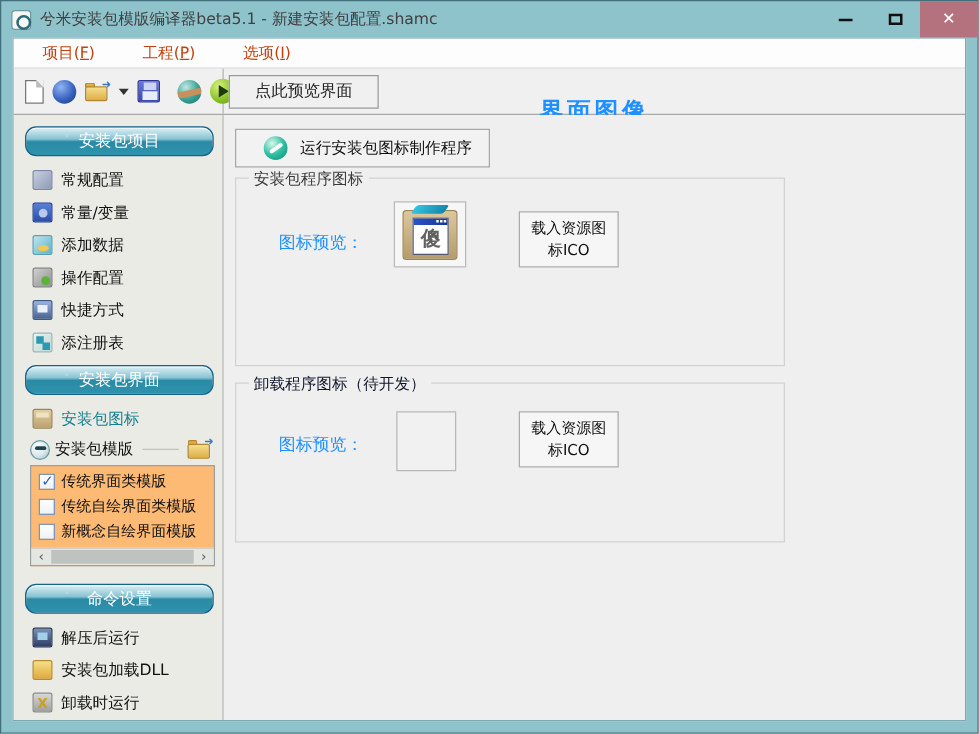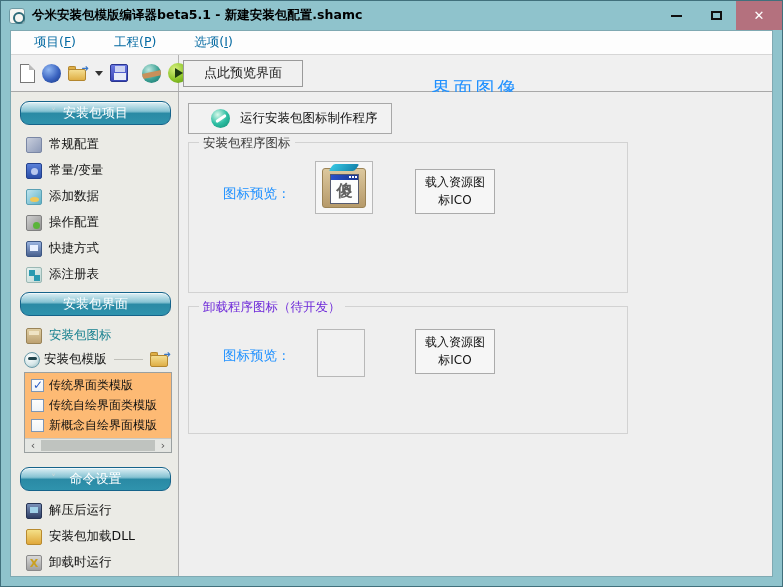--- a/index.html
+++ b/index.html
@@ -2,58 +2,58 @@
 <html><head>
 <meta charset="utf-8">
 <style>
   html,body{margin:0;padding:0;background:#d8d8d8;font-family:"DejaVu Sans","Liberation Sans",sans-serif;}
   *{box-sizing:border-box;}
   .window{width:783px;height:587px;background:#8fc3cc;border:1px solid #41707c;display:flex;flex-direction:column;}
   
   .titlebar{height:29px;display:flex;align-items:center;padding-left:8px;position:relative;flex:0 0 auto;}
   .app-icon{width:16px;height:16px;background:#f6f6f2;border-radius:3px;border:1px solid #6d9aa4;position:relative;flex:0 0 auto;}
   .app-icon::after{content:"";position:absolute;left:3px;top:3px;width:8px;height:8px;border:2px solid #2c6a78;border-radius:50%;}
-  .title-text{font-size:12.5px;font-weight:bold;color:#000000;margin-left:7px;white-space:nowrap;}
+  .title-text{font-size:12.5px;font-weight:normal;color:#404040;margin-left:7px;white-space:nowrap;}
   .win-controls{position:absolute;right:0;top:0;height:29px;display:flex;align-items:stretch;}
   .wbtn{width:40px;display:flex;align-items:center;justify-content:center;cursor:default;}
   .glyph-min{width:11px;height:2px;background:#101010;}
   .glyph-max{width:11px;height:9px;border:2px solid #101010;background:transparent;}
   .wbtn-close{width:46px;background:#b4717e;color:#fff;font-size:13px;font-weight:bold;display:flex;align-items:center;justify-content:center;}
   
   .frame{flex:1;padding:0 9px 9px 9px;display:flex;min-height:0;}
   .inner{flex:1;background:#ffffff;border:1px solid #7fa9b2;display:flex;flex-direction:column;min-height:0;}
   
   .menubar{height:24px;background:#fdfdfd;border-bottom:1px solid #d6d6d6;display:flex;align-items:center;padding-left:17px;gap:26px;flex:0 0 auto;}
-  .menu-item{font-size:12.5px;color:#0369a1;padding:2px 6px;cursor:default;}
+  .menu-item{font-size:12.5px;color:#c2410c;padding:2px 6px;cursor:default;}
   .menu-item u{text-decoration:underline;}
   
   .toolrow{height:37px;display:flex;flex:0 0 auto;border-bottom:1px solid #a8a8a8;background:#f0f0f0;}
   .toolbar{width:168px;flex:0 0 auto;display:flex;align-items:center;gap:7px;padding-left:9px;border-right:1px solid #b4b4b4;}
   .tbtn{display:flex;align-items:center;justify-content:center;height:24px;}
   .ic-page{width:15px;height:19px;background:#fff;border:1px solid #777;position:relative;}
   .ic-page::after{content:"";position:absolute;right:-1px;top:-1px;border-style:solid;border-width:0 6px 6px 0;border-color:transparent #f0f0f0 #bbb transparent;}
   .ic-globe{width:19px;height:19px;border-radius:50%;background:radial-gradient(circle at 35% 30%,#8fb6f2,#3a63c0 55%,#15337e);}
   .ic-caret{width:0;height:0;border-left:4px solid transparent;border-right:4px solid transparent;border-top:5px solid #333;}
   .ic-floppy{width:18px;height:18px;background:linear-gradient(#6a78e0,#3947b8);border:1px solid #2a3590;border-radius:2px;position:relative;}
   .ic-floppy::before{content:"";position:absolute;left:4px;top:1px;width:10px;height:6px;background:#cdd4f2;}
   .ic-floppy::after{content:"";position:absolute;left:3px;bottom:1px;width:12px;height:7px;background:#e8ecf8;}
   .tsep{width:1px;height:22px;background:#a8a8a8;}
   .ic-web{width:19px;height:19px;border-radius:50%;background:radial-gradient(circle at 35% 30%,#bfe8e0,#3aa093 55%,#15706a);position:relative;overflow:hidden;}
   .ic-web::after{content:"";position:absolute;left:-2px;top:8px;width:24px;height:5px;background:#c8905a;transform:rotate(-12deg);}
   .ic-play{width:20px;height:20px;border-radius:50%;background:radial-gradient(circle at 35% 30%,#d8f080,#8cc428 55%,#5a9410);display:flex;align-items:center;justify-content:center;}
   .ic-play::after{content:"";border-left:8px solid #1d3a10;border-top:5px solid transparent;border-bottom:5px solid transparent;margin-left:2px;}
   .tabstrip{flex:1;position:relative;display:flex;align-items:center;}
   .preview-tab{margin-left:4px;height:27px;background:#f0f0f0;border:1px solid #9a9a9a;display:flex;align-items:center;padding:0 20px;font-size:13px;color:#222;}
-  .page-title{position:absolute;left:0;right:0;text-align:center;font-size:19px;font-weight:normal;color:#1e90ff;letter-spacing:3px;pointer-events:none;margin-top:32px;}
+  .page-title{position:absolute;left:0;right:0;text-align:center;font-size:19px;font-weight:bold;color:#1e90ff;letter-spacing:3px;pointer-events:none;margin-top:32px;}
   
   .bodyrow{flex:1;display:flex;min-height:0;}
   .sidebar{width:168px;flex:0 0 auto;background:#ebebe6;border-right:1px solid #b0b0b0;padding-top:4px;overflow:hidden;}
   .sec-header{height:24px;margin:5px 7px 6px 9px;border-radius:9px;border:1px solid #15638a;background:linear-gradient(#dff0f5,#86c3d3 42%,#2a8aa5 52%,#2f93ad);color:#fff;font-size:13px;display:flex;align-items:center;justify-content:center;position:relative;box-shadow:inset 0 1px 0 rgba(255,255,255,.6);}
   .sec-header .chev{position:absolute;left:30px;color:#c9d7d7;font-size:10px;line-height:1;}
-  .side-item{display:flex;align-items:flex-end;gap:7px;padding:4px 0 4px 15px;font-size:12.5px;color:#111;cursor:default;height:26px;}
+  .side-item{display:flex;align-items:center;gap:7px;padding:4px 0 4px 15px;font-size:12.5px;color:#111;cursor:default;height:26px;}
   .side-item.sel{color:#17808f;}
   .si{width:16px;height:16px;flex:0 0 auto;border-radius:2px;position:relative;}
   .si-config{background:linear-gradient(135deg,#c9cfdd,#8d9ab8);border:1px solid #7a87a5;}
   .si-vars{background:linear-gradient(#5a80d8,#2a4ea8);border:1px solid #23418e;}
   .si-vars::after{content:"";position:absolute;left:4px;top:4px;width:7px;height:7px;border-radius:50%;background:#b8c8ee;}
   .si-data{background:linear-gradient(135deg,#bfe4ee,#5fb3c7);border:1px solid #5aa0b4;}
   .si-data::after{content:"";position:absolute;left:3px;bottom:2px;width:9px;height:5px;border-radius:50%;background:#f0c858;}
   .si-ops{background:linear-gradient(135deg,#d0d0d0,#909090);border:1px solid #808080;}
   .si-ops::after{content:"";position:absolute;right:1px;bottom:1px;width:7px;height:7px;border-radius:50%;background:#5ab43a;}
   .si-shortcut{background:linear-gradient(#9ab4e0,#49618f);border:1px solid #3d5784;}
@@ -84,21 +84,21 @@
   .hs-track{flex:1;background:#bfc3bf;margin:1px 0;}
   
   .main{flex:1;background:#efefef;position:relative;min-width:0;}
   .run-btn{position:absolute;left:9px;top:11px;width:204px;height:31px;background:#f2f2f2;border:1px solid #a8a8a8;display:flex;align-items:center;gap:10px;padding-left:22px;font-size:12.5px;color:#111;cursor:default;}
   .ic-rbglobe{width:19px;height:19px;border-radius:50%;background:radial-gradient(circle at 35% 30%,#d9f8ea,#2ebfa4 50%,#0f8a70);position:relative;overflow:hidden;flex:0 0 auto;}
   .ic-rbglobe::after{content:"";position:absolute;left:4px;top:8px;width:12px;height:3px;background:#fff;transform:rotate(-35deg);border-radius:2px;}
   .groupbox{position:absolute;left:9px;border:1px solid #d2d2d2;background:transparent;}
   .gb1{top:50px;width:440px;height:151px;}
   .gb2{top:214px;width:440px;height:128px;}
   .legend{position:absolute;left:10px;top:-8px;background:#efefef;padding:0 4px;font-size:12.5px;color:#3a3a3a;}
-  .legend.dim{color:#6d28d9;}
+  .legend.dim{color:#0f172a;}
   .pv-label{position:absolute;left:34px;font-size:13.5px;font-weight:normal;color:#1e90ff;}
   .pv-box{position:absolute;border:1px solid #b8b8b8;background:#f6f6f6;display:flex;align-items:center;justify-content:center;}
   .load-btn{position:absolute;width:80px;height:45px;background:#f6f6f6;border:1px solid #ababab;font-size:12px;color:#111;display:flex;align-items:center;justify-content:center;text-align:center;line-height:1.45;padding:0 6px;cursor:default;}
   
   .pkg-art{width:44px;height:40px;background:linear-gradient(#dcc89e,#b69a6a);border:1px solid #9c8456;border-radius:3px;position:relative;}
   .pkg-art::before{content:"";position:absolute;top:-5px;left:8px;width:26px;height:7px;background:linear-gradient(90deg,#35c4e0,#1484ac);transform:skewX(-35deg);border-radius:2px;}
   .pkg-win{position:absolute;left:7px;top:5px;width:29px;height:30px;background:#fdfdfd;border:1px solid #555a70;}
   .pkg-win .bar{height:5px;background:linear-gradient(90deg,#2a52cc,#1a368e);display:flex;align-items:center;justify-content:flex-end;gap:1px;padding-right:1px;}
   .pkg-win .dot{width:2px;height:2px;background:#fff;}
   .pkg-char{display:block;text-align:center;font-size:16px;color:#606060;font-weight:bold;line-height:22px;}

